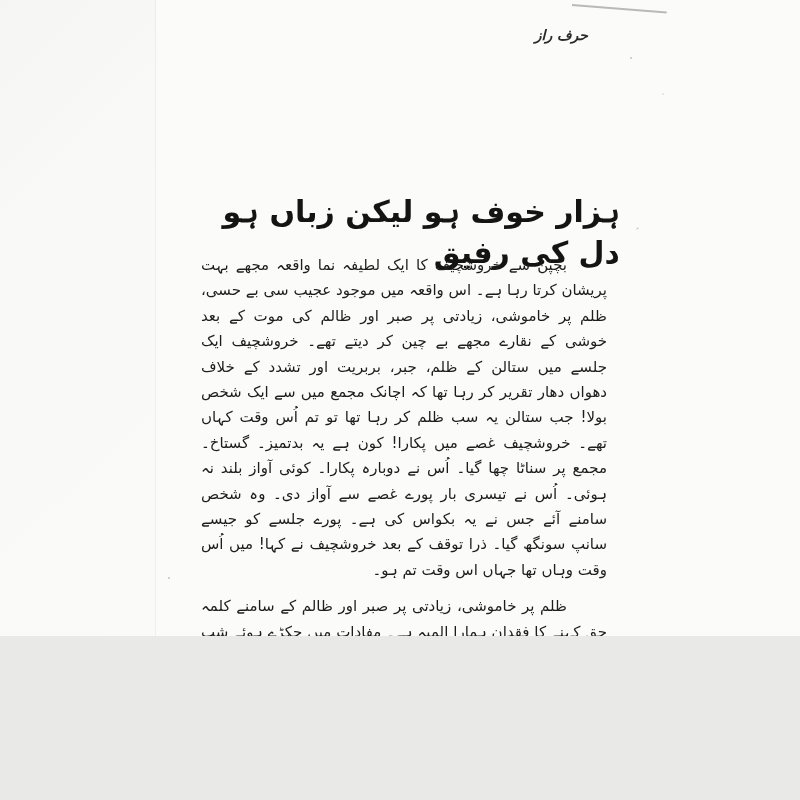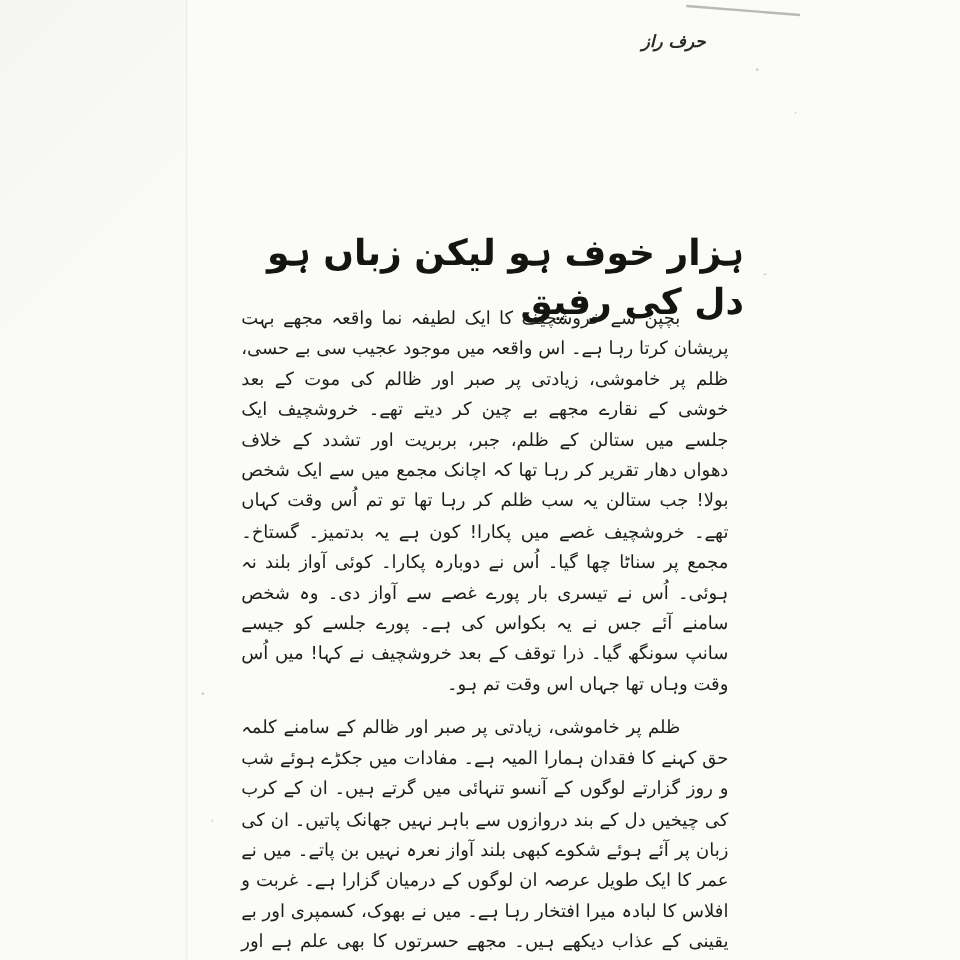--- a/index.html
+++ b/index.html
@@ -1,21 +1,21 @@
 <!DOCTYPE html>
 <html><head>
 <meta charset="utf-8">
 <style>
   html, body { margin: 0; padding: 0; }
   body { background: #e9e9e7; font-family: "DejaVu Sans", sans-serif; }
 
   .scan-canvas {
     position: relative;
     width: 800px;
-    height: 800px;
+    height: 636px;
     margin: 0 auto;
     background: linear-gradient(135deg, #f5f5f3 0%, #f9f9f7 18%, #fafaf8 55%, #f6f6f4 100%);
     overflow: hidden;
   }
 
   
   .page-sheet {
     position: absolute;
     left: 156px; top: 0;
     width: 644px; height: 800px;

